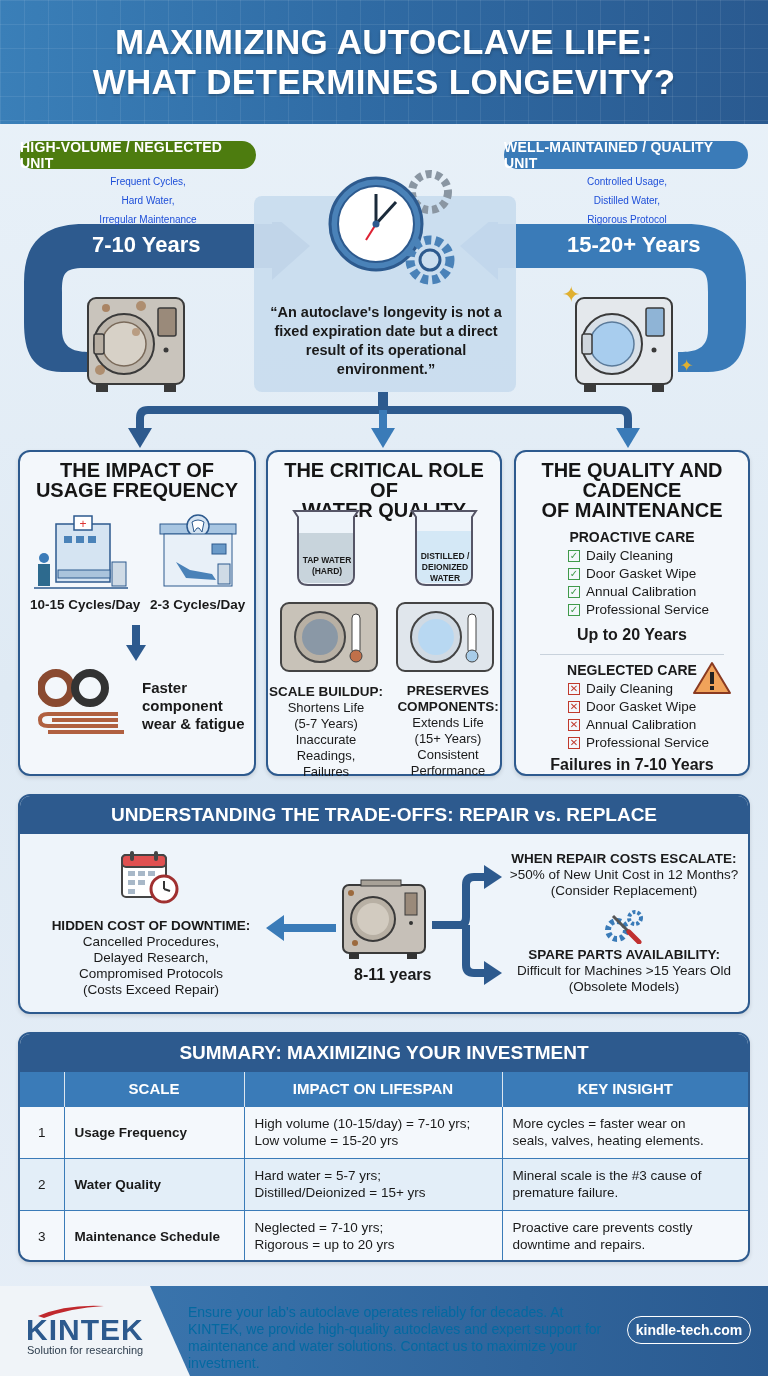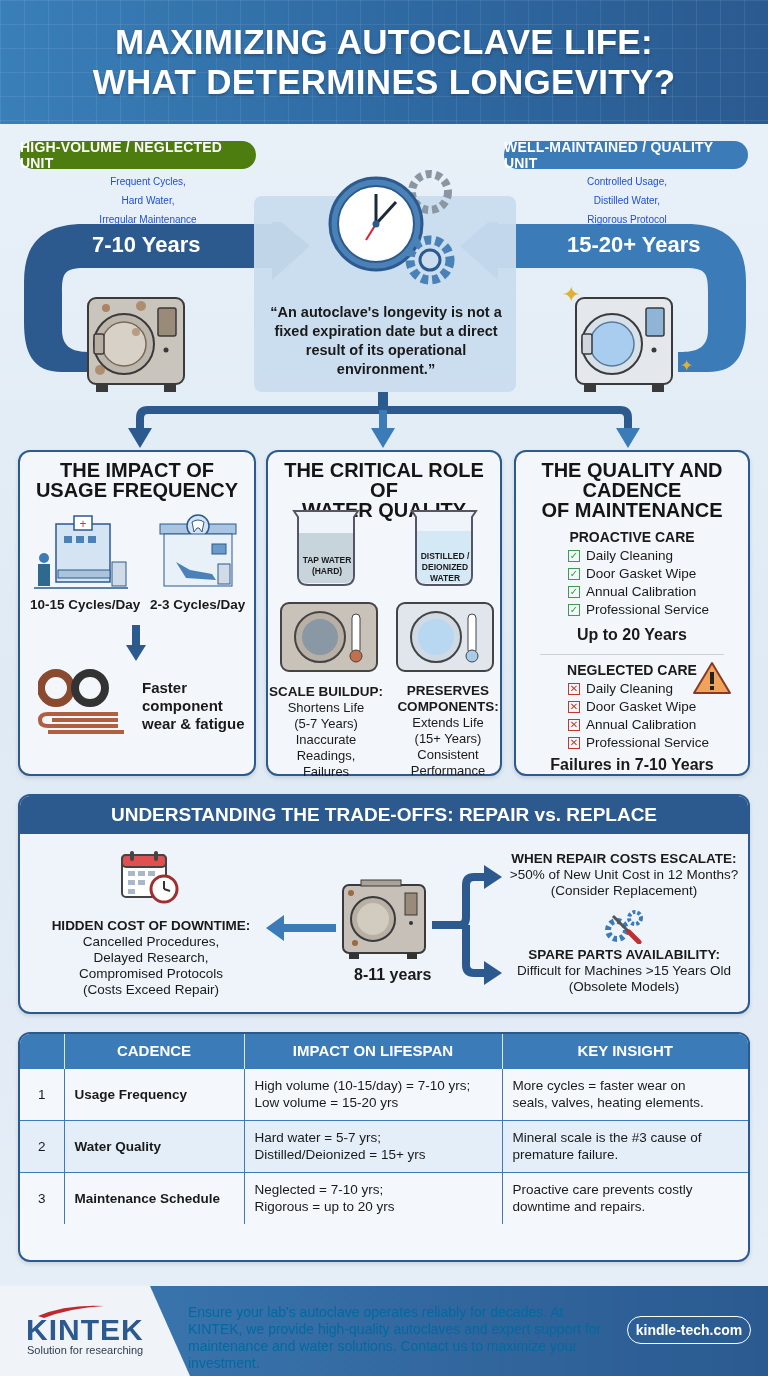--- a/index.html
+++ b/index.html
@@ -335,25 +335,26 @@
   <line x1="10" y1="8" x2="34" y2="32" stroke="#555" stroke-width="3"></line>
   <line x1="26" y1="24" x2="36" y2="34" stroke="#c03030" stroke-width="5" stroke-linecap="round"></line>
 </svg>
 <div class="small" style="position:absolute;left:504px;top:947px;width:240px;font-size:13.5px;line-height:16px">
   <div style="font-weight:700">SPARE PARTS AVAILABILITY:</div>
   <div>Difficult for Machines &gt;15 Years Old</div>
   <div>(Obsolete Models)</div>
 </div>
 
 <div class="sect" style="left:18px;top:1032px;width:732px;height:230px;background:#f4f8fc">
+  <div class="bar" style="height:38px">SUMMARY: MAXIMIZING YOUR INVESTMENT</div>
   <table>
     <thead>
       <tr>
         <th style="width:44px"></th>
-        <th style="width:180px">CADENCE</th>
+        <th style="width:180px">SCALE</th>
         <th style="width:258px">IMPACT ON LIFESPAN</th>
         <th style="border-right:none">KEY INSIGHT</th>
       </tr>
     </thead>
     <tbody>
       <tr>
         <td class="num">1</td>
         <td class="factor">Usage Frequency</td>
         <td>
             <div>High volume (10-15/day) = 7-10 yrs;</div>

